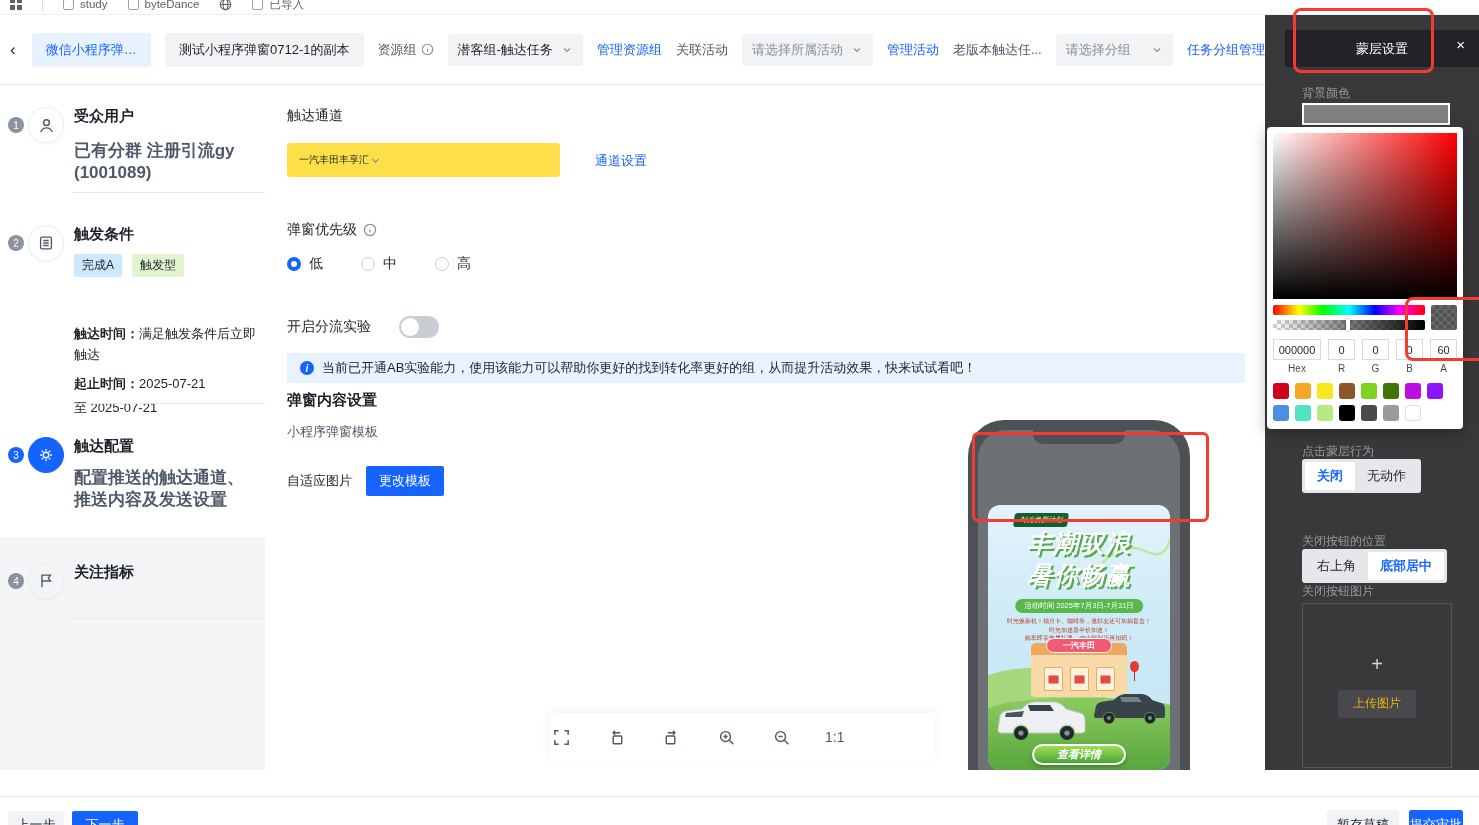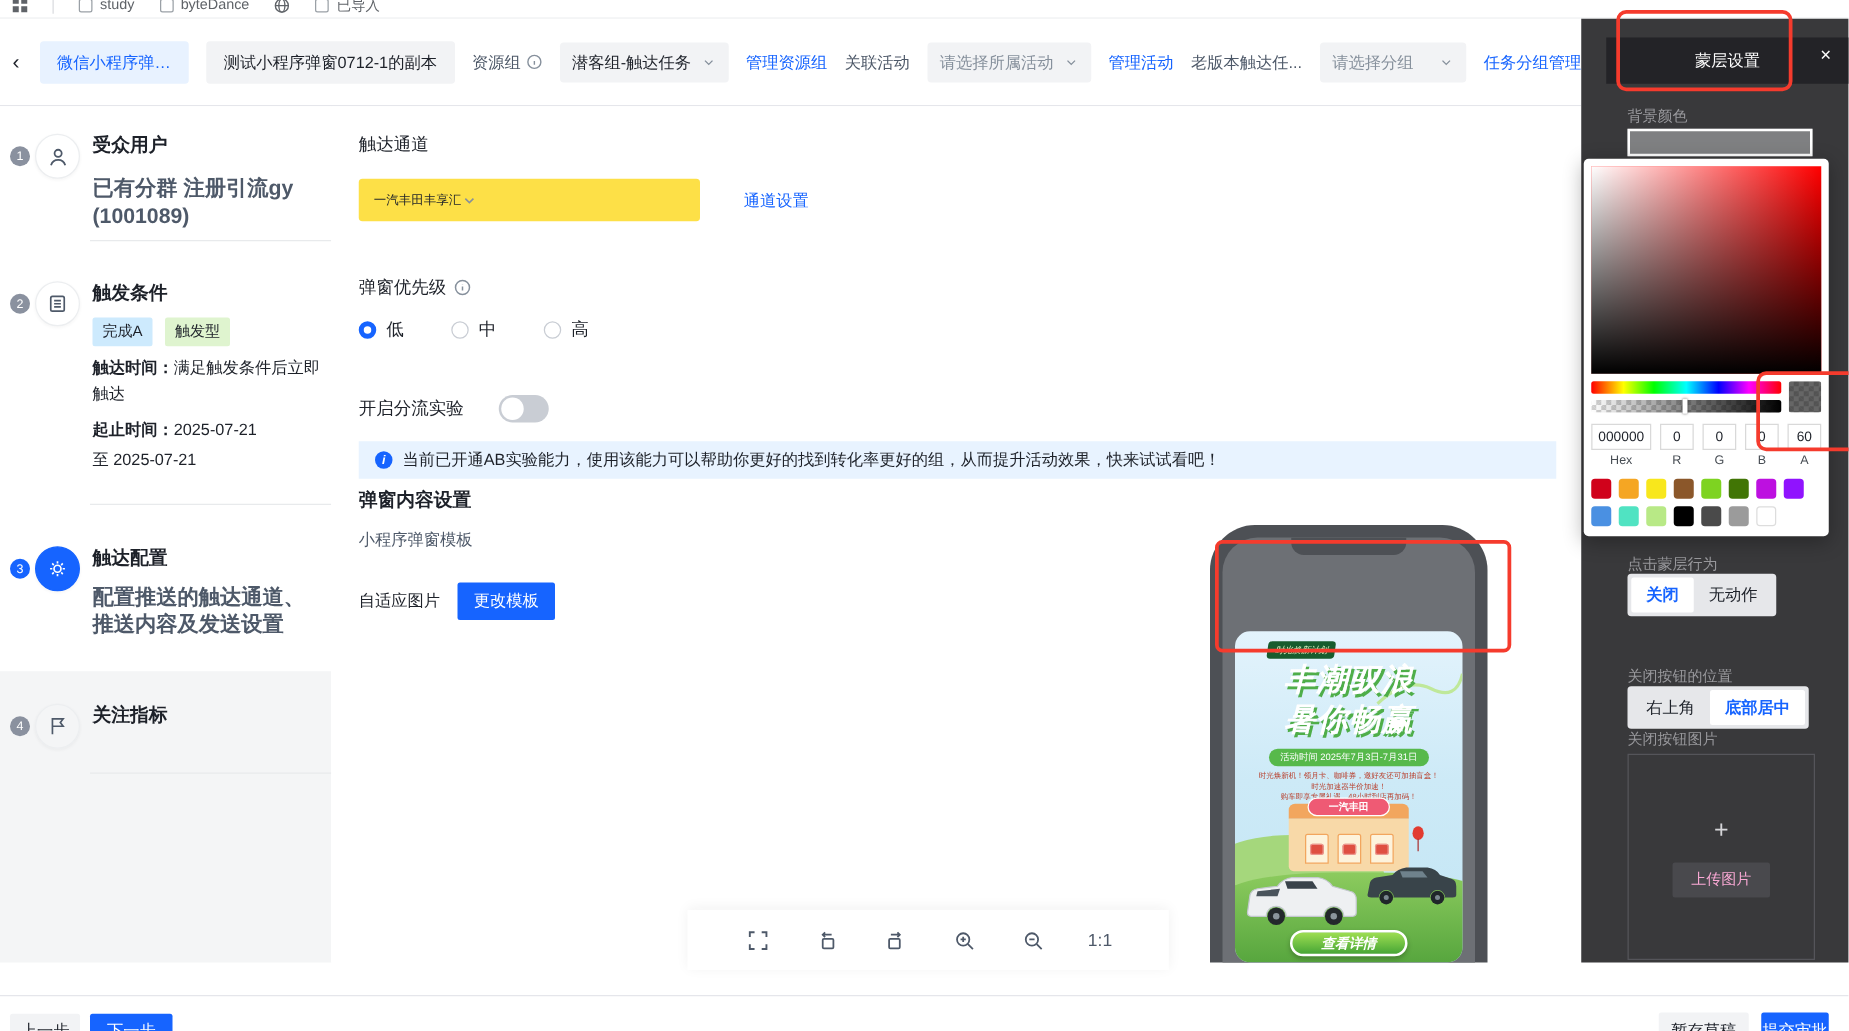--- a/index.html
+++ b/index.html
@@ -30,21 +30,21 @@
   
   .sidebar { position:absolute; top:85px; left:0; width:265px; height:685px; background:#fff; }
   .sb-gray { position:absolute; top:452px; left:0; width:265px; height:233px; background:#f4f5f6; }
   .step { position:absolute; left:0; width:265px; }
   .num { position:absolute; left:8px; width:16px; height:16px; border-radius:50%; background:#8a919f; color:#fff; font-size:10px; display:flex; align-items:center; justify-content:center; }
   .num.blue { background:#1664ff; }
   .icirc { position:absolute; left:28px; width:36px; height:36px; border-radius:50%; background:#fff; border:1px solid #eceef0; display:flex; align-items:center; justify-content:center; box-shadow:0 1px 3px rgba(31,35,41,.05); }
   .icirc.blue { background:#1664ff; border-color:#1664ff; }
   .s-title { position:absolute; left:74px; font-size:15px; font-weight:700; color:#1d2129; }
   .s-desc { position:absolute; left:74px; width:184px; font-size:17px; color:#4e5969; line-height:22px;font-weight:bold; }
-  .s-line { position:absolute; left:74px; width:184px; font-size:13px; color:#1d2129; line-height:21px; }
+  .s-line { position:absolute; left:74px; width:184px; font-size:13px; color:#1d2129; line-height:21px;margin-top:40px; }
   .s-strong { font-weight:600; }
   .s-tags { position:absolute; left:74px; display:flex; gap:10px; }
   .tag { font-size:12px; padding:3px 8px; border-radius:2px; color:#1d2129; }
   .tag-blue { background:#cdeafd; }
   .tag-green { background:#dff4cf; }
   .sb-div { position:absolute; left:72px; right:0; height:1px; background:#e8eaec; }
 
   
   .main { position:absolute; left:265px; top:85px; width:1000px; height:685px; background:#fff; }
   .m-label { position:absolute; font-size:14px; color:#1d2129; display:flex; align-items:center; gap:6px; }
@@ -84,21 +84,21 @@
   .ssign { position:absolute; top:-5px; left:50%; transform:translateX(-50%); width:66px; height:15px; background:#ef5a74; border:1px solid #fff; border-radius:8px; color:#fff; font-size:8px; font-weight:700; display:flex; align-items:center; justify-content:center; white-space:nowrap; }
   .swin { width:19px; height:24px; background:#fdf3dc; border:1px solid #f2a65e; border-radius:2px 2px 0 0; display:flex; align-items:center; justify-content:center; }
   .gift { width:11px; height:9px; background:#df4f41; border-radius:2px; box-shadow:inset 0 0 0 1px rgba(255,255,255,.4); }
   .balloon { position:absolute; right:-12px; top:18px; width:9px; height:11px; background:#e23b30; border-radius:50%; }
   .balloon:after { content:""; position:absolute; left:4px; top:10px; width:1px; height:10px; background:#a33; }
   .car-w { position:absolute; left:4px; bottom:26px; }
   .car-d { position:absolute; right:2px; bottom:44px; }
   .cta { position:absolute; bottom:5px; left:50%; transform:translateX(-50%); width:94px; height:21px; border-radius:11px; background:linear-gradient(180deg,#9ede52,#47a636); border:2px solid #fff; box-shadow:0 2px 4px rgba(0,0,0,.25); color:#fff; font-size:11px; font-weight:700; font-style:italic; display:flex; align-items:center; justify-content:center; }
   .squig { position:absolute; top:28px; right:0; }
 
-  .preview-toolbar { position:absolute; left:285px; top:643px; width:385px; height:48px; background:#fff; display:flex; align-items:center; justify-content:center; gap:33px; box-shadow:0 -2px 10px rgba(31,35,41,.06); }
+  .preview-toolbar { position:absolute; left:285px; top:628px; width:385px; height:48px; background:#fff; display:flex; align-items:center; justify-content:flex-start; gap:33px; box-shadow:0 -2px 10px rgba(31,35,41,.06); }
   .tb-btn { display:flex; align-items:center; justify-content:center; width:22px; height:22px; }
   .tb-scale { font-size:14px; color:#4e5969; }
 
   .annot { position:absolute; border:3px solid #f53b2d; border-radius:8px; z-index:30; }
   .annot-phone { left:972px; top:432px; width:237px; height:90px; border-radius:6px; }
 
   
   .panel { position:absolute; left:1265px; top:15px; width:214px; height:755px; background:#39393b; z-index:20; }
   .p-titlebar { position:absolute; left:20px; right:0; top:15px; height:37px; background:#232327; display:flex; align-items:center; justify-content:center; color:#fff; font-size:13px; }
   .p-close { position:absolute; right:10px; top:0; height:28px; display:flex; align-items:center; color:#fff; font-size:15px; padding:0 4px; }
@@ -128,21 +128,21 @@
   .fcap { font-size:10px; color:#464c53; }
   .presets { margin-top:9px; display:flex; flex-wrap:wrap; gap:6px; padding-bottom:2px; }
   .sw { width:16px; height:16px; border-radius:3px; }
   .sw-white { border:1px solid #ddd; }
 
   .seg { position:absolute; left:37px; display:inline-flex; background:#e6e7ea; padding:3px; border-radius:3px; font-size:13px; }
   .seg .opt { padding:5px 12px; border-radius:2px; color:#1d2129; white-space:nowrap; }
   .seg .opt.on { background:#fff; color:#1664ff; font-weight:600; }
   .upload { position:absolute; left:37px; top:588px; width:150px; height:165px; border:1px solid #55555a; display:flex; flex-direction:column; align-items:center; justify-content:center; gap:16px; }
   .plus { color:#d5d5d8; font-size:20px; line-height:1; }
-  .upl-btn { width:78px; height:28px; background:#49494d; color:#f9a8d4; font-size:12px; border-radius:2px; display:flex; align-items:center; justify-content:center; }
+  .upl-btn { width:78px; height:28px; background:#49494d; color:#eab308; font-size:12px; border-radius:2px; display:flex; align-items:center; justify-content:center; }
 
   
   .footer { position:absolute; left:0; top:770px; width:1479px; height:55px; background:#fff; border-top:1px solid #e5e6eb; z-index:40;margin-top:26px; }
   .f-prev { position:absolute; left:8px; top:14px; width:56px; height:28px; }
   .f-next { position:absolute; left:72px; top:14px; width:66px; height:28px; }
   .f-draft { position:absolute; left:1327px; top:13px; width:72px; height:30px; }
   .f-submit { position:absolute; left:1409px; top:13px; width:54px; height:30px; }
 </style>
 </head>
 <body>

